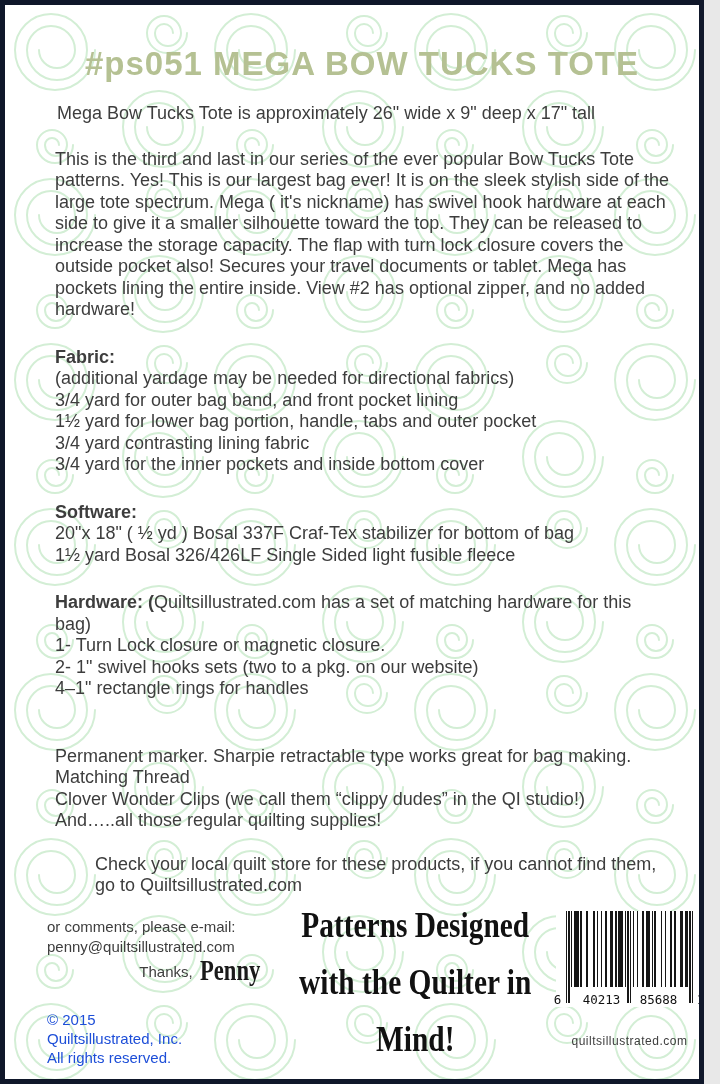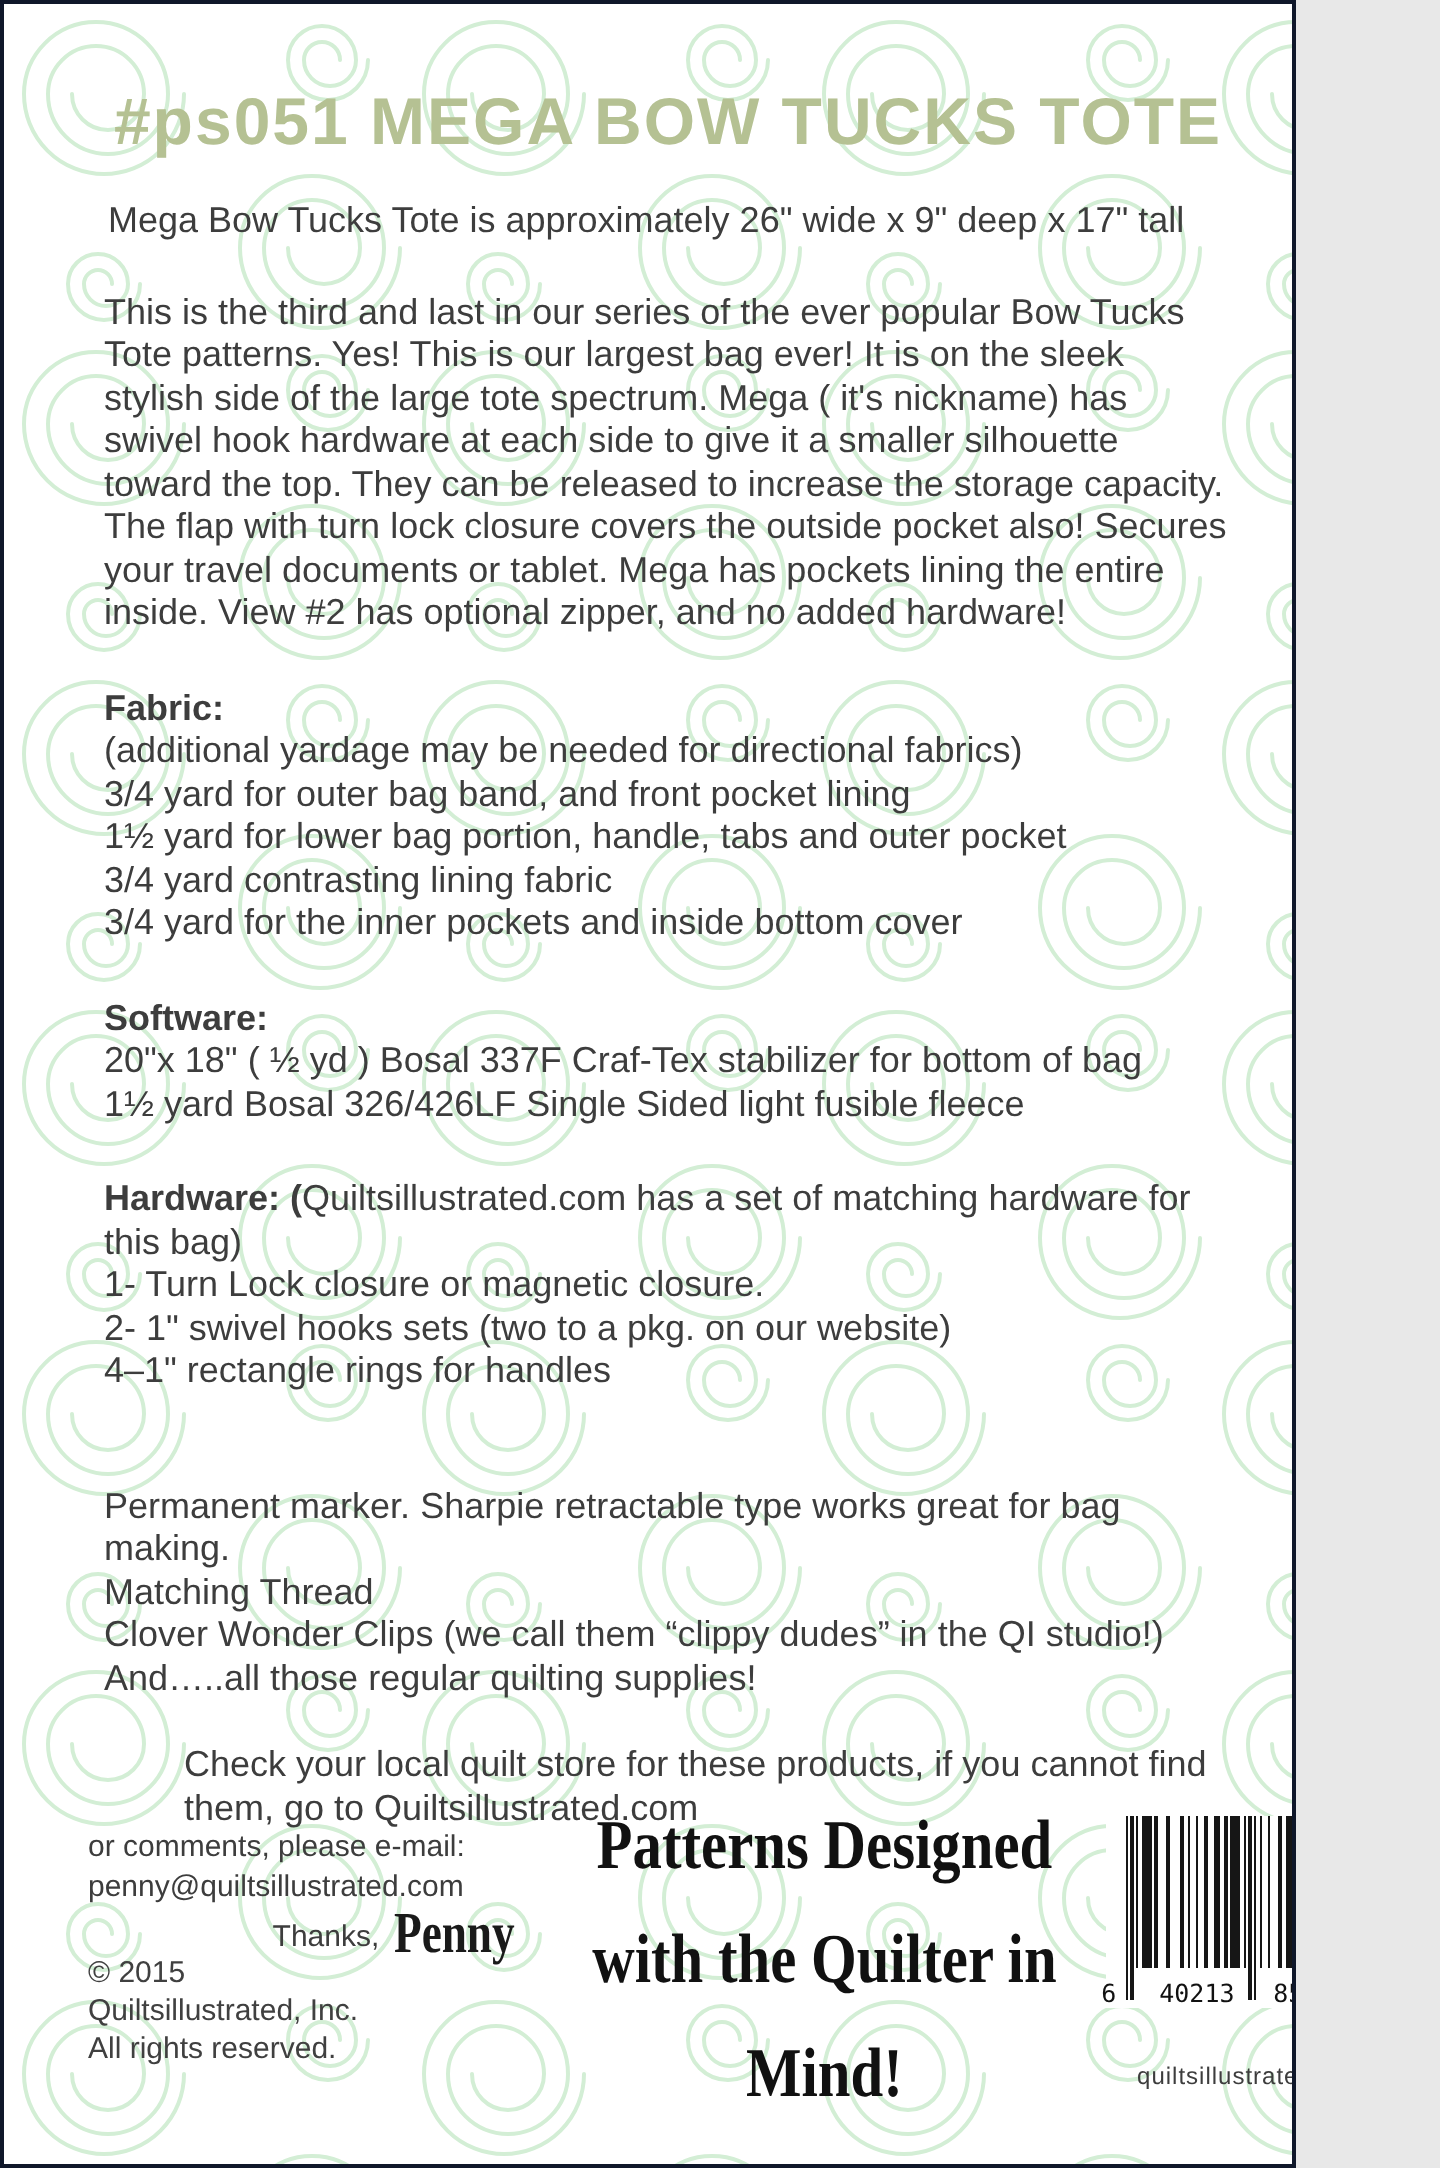--- a/index.html
+++ b/index.html
@@ -1,20 +1,20 @@
 <!DOCTYPE html>
 <html><head>
 <meta charset="utf-8">
 <style>
   html,body{margin:0;padding:0;background:#e8e8e8;}
   .page{
     position:relative;
-    width:648px;height:1084px;
+    width:704px;height:1084px;
     background:#ffffff;
-    border:2px solid #0f172a;
+    border:5px solid #0f172a;
     box-sizing:border-box;
     overflow:hidden;
     font-family:"Liberation Sans", sans-serif;
     color:#3d3d3d;
   }
   .bg-swirls{position:absolute;inset:0;z-index:0;}
   .content{position:absolute;inset:0;z-index:1;padding:24px 30px 0 50px;box-sizing:border-box;}
 
   .title{
     margin:16px 0 0 0;
@@ -48,21 +48,21 @@
     font-family:"Liberation Serif", serif;
     font-weight:bold;
     font-size:29px;
     line-height:20px;
     transform:scaleX(0.78);
     transform-origin:left center;
     margin-left:7px;
     color:#1a1a1a;
     vertical-align:-3px;
   }
-  .copyright{margin-top:0;font-size:15px;line-height:19px;color:#404040;}
+  .copyright{margin-top:30px;font-size:15px;line-height:19px;color:#1d4ed8;}
 
   .footer-center{flex:1 1 auto;text-align:center;}
   .slogan{
     margin-top:-8px;
     font-family:"Liberation Serif", serif;
     font-weight:bold;
     font-size:35px;
     line-height:57px;
     color:#111;
     transform:scaleX(0.84);

